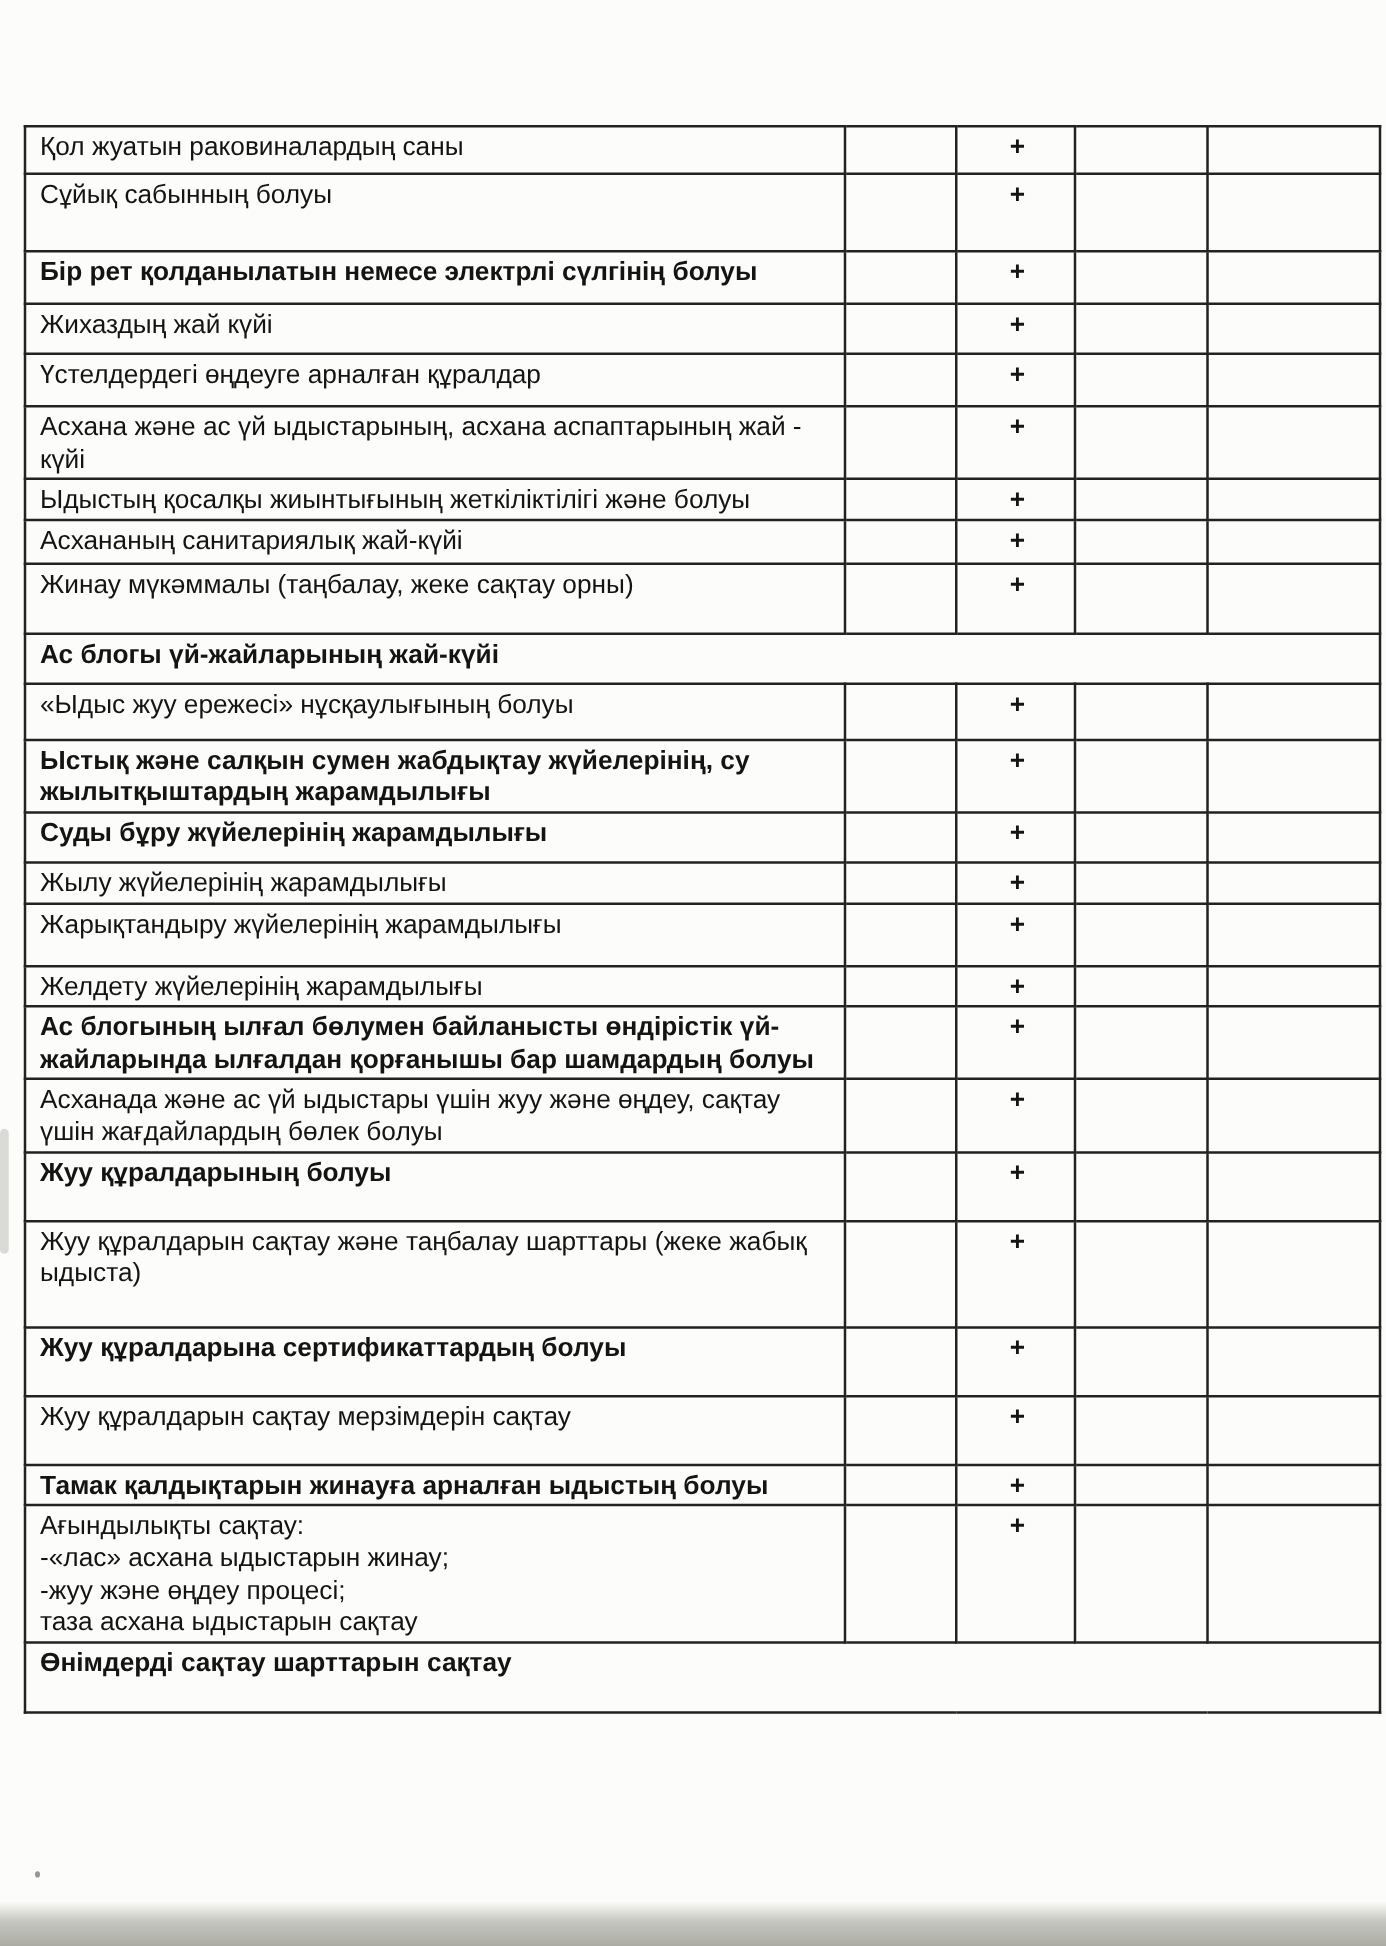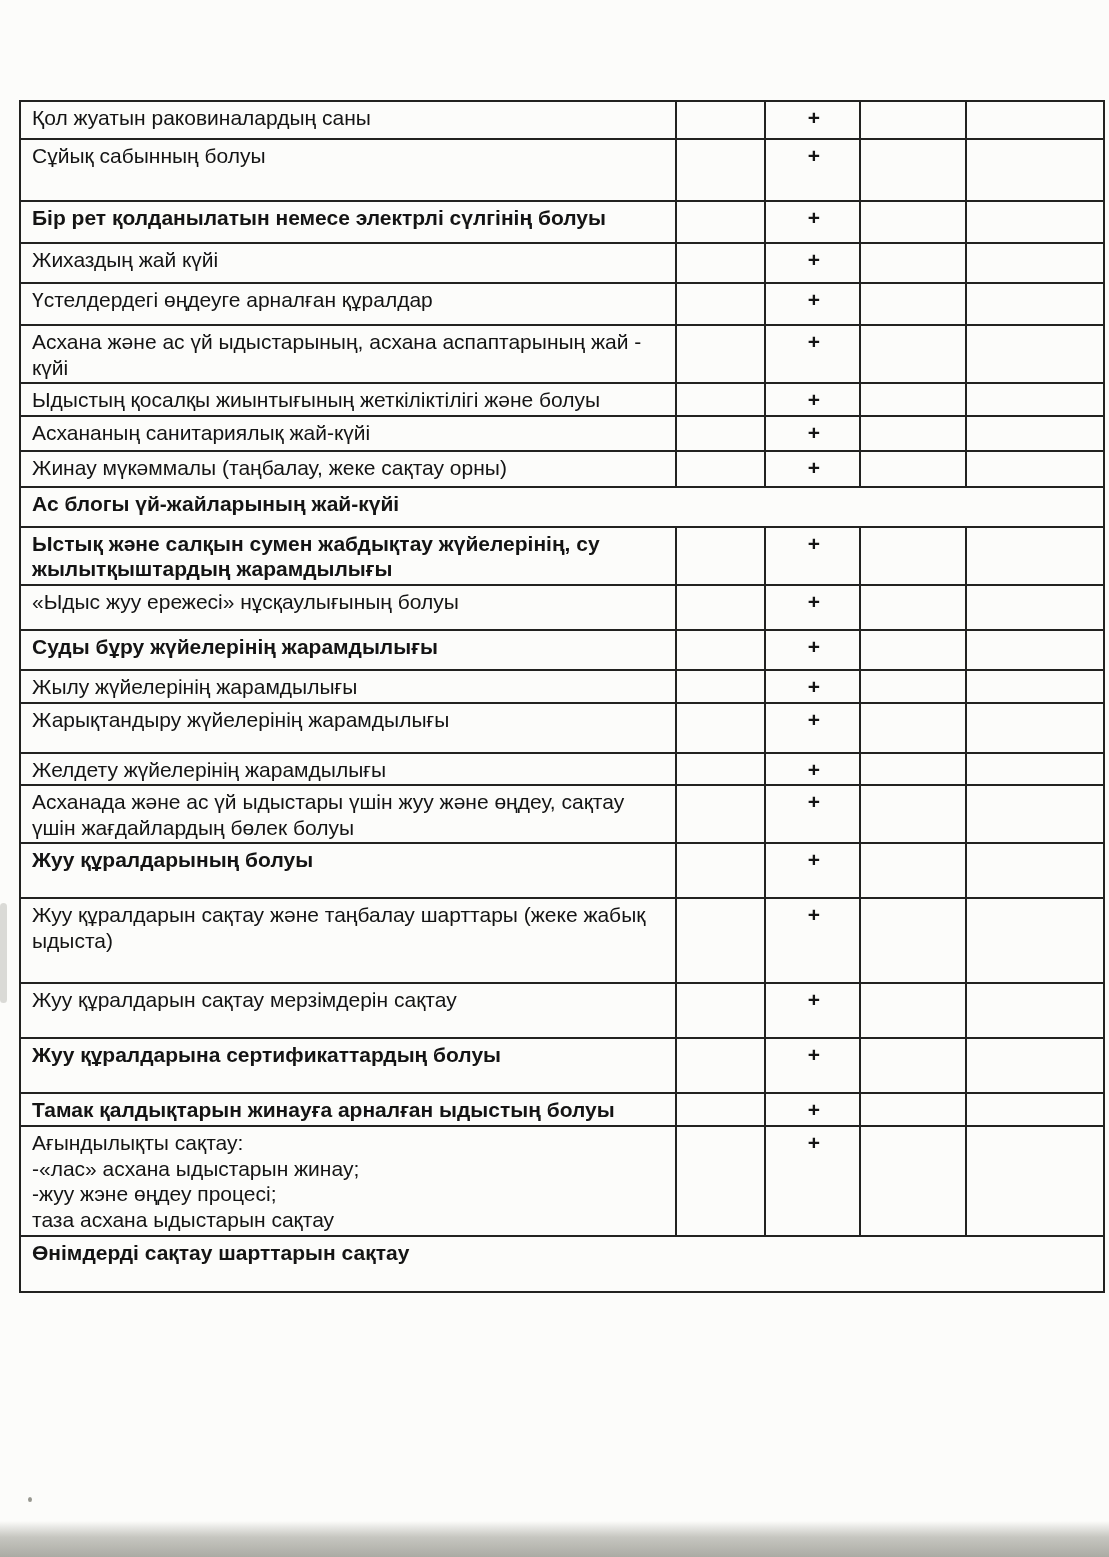--- a/index.html
+++ b/index.html
@@ -124,48 +124,48 @@
     </tr>
 
     <tr style="height:35px">
       <td class="c1">Асхананың санитариялық жай-күйі</td>
       <td></td>
       <td class="plus">+</td>
       <td></td>
       <td></td>
     </tr>
 
-    <tr style="height:36px">
+    <tr style="height:56px">
       <td class="c1">Жинау мүкәммалы (таңбалау, жеке сақтау орны)</td>
       <td></td>
       <td class="plus">+</td>
       <td></td>
       <td></td>
     </tr>
 
     <tr class="section" style="height:40px">
       <td colspan="5">Ас блогы үй-жайларының жай-күйі</td>
     </tr>
 
-    <tr style="height:55px">
-      <td class="c1 b">Ыстық және салқын сумен жабдықтау жүйелерінің, су жылытқыштардың жарамдылығы</td>
-      <td></td>
-      <td class="plus">+</td>
-      <td></td>
-      <td></td>
-    </tr>
-
     <tr style="height:45px">
       <td class="c1">«Ыдыс жуу ережесі» нұсқаулығының болуы</td>
       <td></td>
       <td class="plus">+</td>
       <td></td>
       <td></td>
     </tr>
 
+    <tr style="height:55px">
+      <td class="c1 b">Ыстық және салқын сумен жабдықтау жүйелерінің, су жылытқыштардың жарамдылығы</td>
+      <td></td>
+      <td class="plus">+</td>
+      <td></td>
+      <td></td>
+    </tr>
+
     <tr style="height:40px">
       <td class="c1 b">Суды бұру жүйелерінің жарамдылығы</td>
       <td></td>
       <td class="plus">+</td>
       <td></td>
       <td></td>
     </tr>
 
     <tr style="height:32px">
       <td class="c1">Жылу жүйелерінің жарамдылығы</td>
@@ -184,20 +184,27 @@
     </tr>
 
     <tr style="height:30px">
       <td class="c1">Желдету жүйелерінің жарамдылығы</td>
       <td></td>
       <td class="plus">+</td>
       <td></td>
       <td></td>
     </tr>
 
+    <tr style="height:55px">
+      <td class="c1 b">Ас блогының ылғал бөлумен байланысты өндірістік үй-жайларында ылғалдан қорғанышы бар шамдардың болуы</td>
+      <td></td>
+      <td class="plus">+</td>
+      <td></td>
+      <td></td>
+    </tr>
 
     <tr style="height:52px">
       <td class="c1">Асханада және ас үй ыдыстары үшін жуу және өңдеу, сақтау үшін жағдайлардың бөлек болуы</td>
       <td></td>
       <td class="plus">+</td>
       <td></td>
       <td></td>
     </tr>
 
     <tr style="height:55px">
@@ -210,29 +217,29 @@
 
     <tr style="height:85px">
       <td class="c1">Жуу құралдарын сақтау және таңбалау шарттары (жеке жабық ыдыста)</td>
       <td></td>
       <td class="plus">+</td>
       <td></td>
       <td></td>
     </tr>
 
     <tr style="height:55px">
+      <td class="c1 b">Жуу құралдарына сертификаттардың болуы</td>
+      <td></td>
+      <td class="plus">+</td>
+      <td></td>
+      <td></td>
+    </tr>
+
+    <tr style="height:55px">
       <td class="c1">Жуу құралдарын сақтау мерзімдерін сақтау</td>
-      <td></td>
-      <td class="plus">+</td>
-      <td></td>
-      <td></td>
-    </tr>
-
-    <tr style="height:55px">
-      <td class="c1 b">Жуу құралдарына сертификаттардың болуы</td>
       <td></td>
       <td class="plus">+</td>
       <td></td>
       <td></td>
     </tr>
 
     <tr style="height:20px">
       <td class="c1 b">Тамак қалдықтарын жинауға арналған ыдыстың болуы</td>
       <td></td>
       <td class="plus">+</td>

